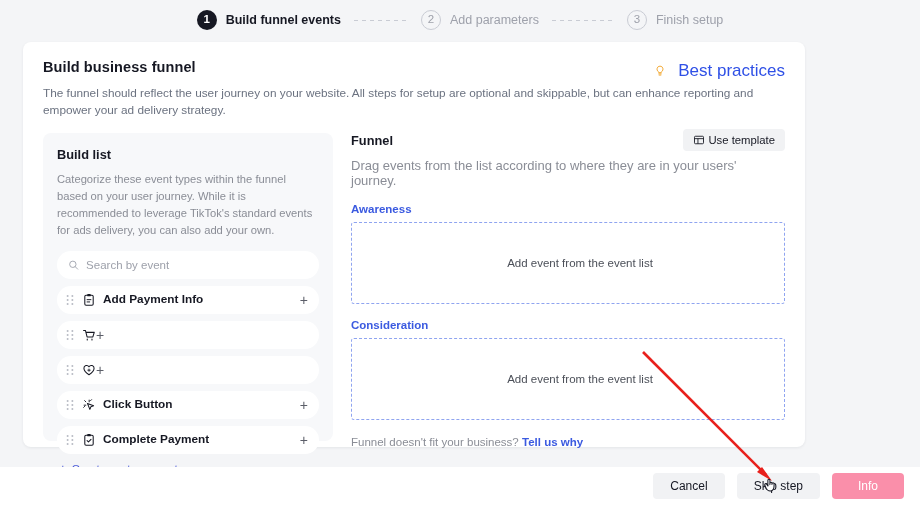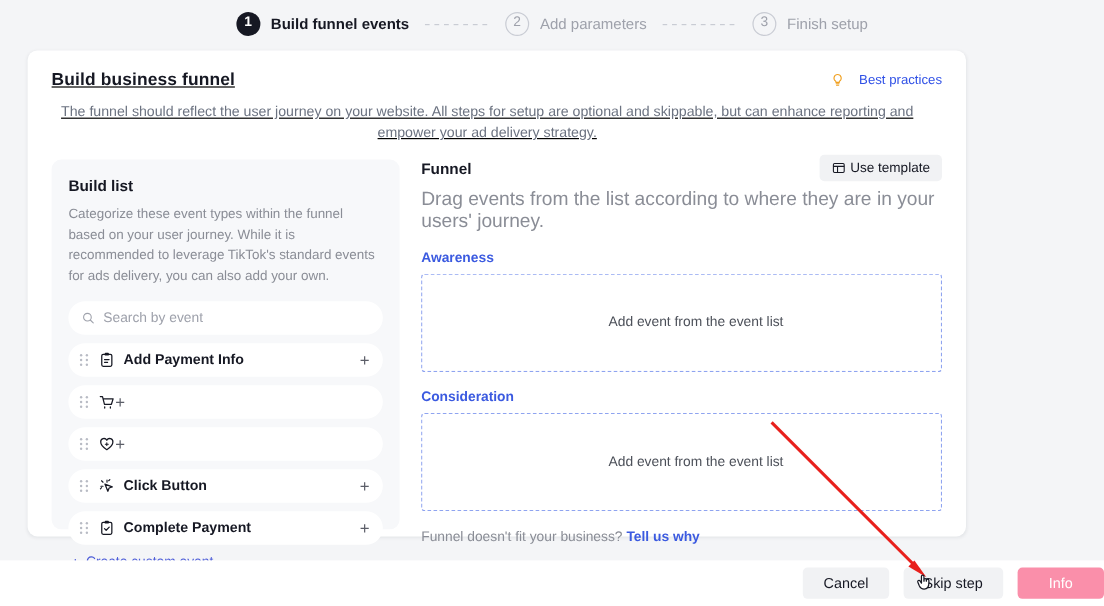--- a/index.html
+++ b/index.html
@@ -34,30 +34,30 @@
     background-size: 8px 1px; background-repeat: repeat-x;
   }
   .step-sep.long { width: 62px; }
 
   
   .card {
     position: absolute; left: 23px; top: 42px; width: 782px; height: 405px;
     background: #fff; border-radius: 8px;
     box-shadow: 0 1px 3px rgba(20,22,36,.07);
   }
-  .card-head { padding: 17px 20px 0 20px; position: relative; text-decoration: underline; }
+  .card-head { padding: 17px 20px 0 20px; position: relative; }
   .card-title { font-size: 14.5px; font-weight: 700; color: #161823; letter-spacing: .1px; }
   .card-desc {
     margin-top: 10px; font-size: 11.8px; line-height: 17px;
-    color: #6b7280; width: 726px; text-align: center;
+    color: #6b7280; width: 726px;
   }
   .best-practices {
     position: absolute; right: 20px; top: 19px;
     display: flex; align-items: center; gap: 12px;
-    font-size: 11px; color: #2f50e6; cursor: pointer;
+    font-size: 17px; color: #2f50e6; cursor: pointer;
   }
   .bulb { width: 12px; height: 12px; display: block; }
 
   
   .card-body { display: flex; gap: 0; padding: 0 20px; margin-top: 14px; }
 
   
   .eventlist {
     width: 290px; background: #f7f8fa; border-radius: 8px;
     padding: 14px 14px 10px 14px; height: 308px;
@@ -100,38 +100,38 @@
   .funnel-title { font-size: 12.8px; font-weight: 700; color: #161823; }
   .use-template {
     position: absolute; right: 0; top: -4px;
     background: #f1f2f4; border: none; border-radius: 4px;
     height: 22px; padding: 0 10px;
     display: flex; align-items: center; gap: 3px;
     font-family: "Liberation Sans", sans-serif; font-size: 11.3px;
     color: #161823; cursor: pointer;
   }
   .tmpl-icon { width: 12px; height: 12px; display: block; }
-  .funnel-desc { margin-top: 10px; font-size: 16px; color: #8a8d96; }
+  .funnel-desc { margin-top: 10px; font-size: 13px; color: #8a8d96; }
   .stage-label {
     margin-top: 15px; font-size: 11.5px; font-weight: 700; color: #3b5ae0;
   }
   .dropzone {
     margin-top: 7px; height: 82px;
     border: 1.3px dashed #8fa4f0; border-radius: 3px;
     display: flex; align-items: center; justify-content: center;
     font-size: 11.5px; color: #4c5059; background: #fff; padding-left: 24px;
   }
   .funnel-foot { margin-top: 16px; font-size: 11.5px; color: #8a8d96; }
   .funnel-foot a { color: #3b5ae0; font-weight: 700; text-decoration: none; cursor: pointer; }
 
   
   .footer {
     position: absolute; left: 0; bottom: 0; width: 920px; height: 38px;
     background: #fff; display: flex; align-items: center;
-    justify-content: flex-end; gap: 12px; 
+    justify-content: flex-end; gap: 12px; padding-right: 16px;
   }
   .btn {
     height: 26px; border: none; border-radius: 4px; padding: 0 17px;
     font-family: "Liberation Sans", sans-serif; font-size: 12px;
     cursor: pointer; line-height: 1;
   }
   .btn-secondary { background: #f1f2f4; color: #161823; }
   .btn-primary-disabled { background: #fa8faa; color: #ffffff; cursor: default; padding: 0 26px; }
 
   

